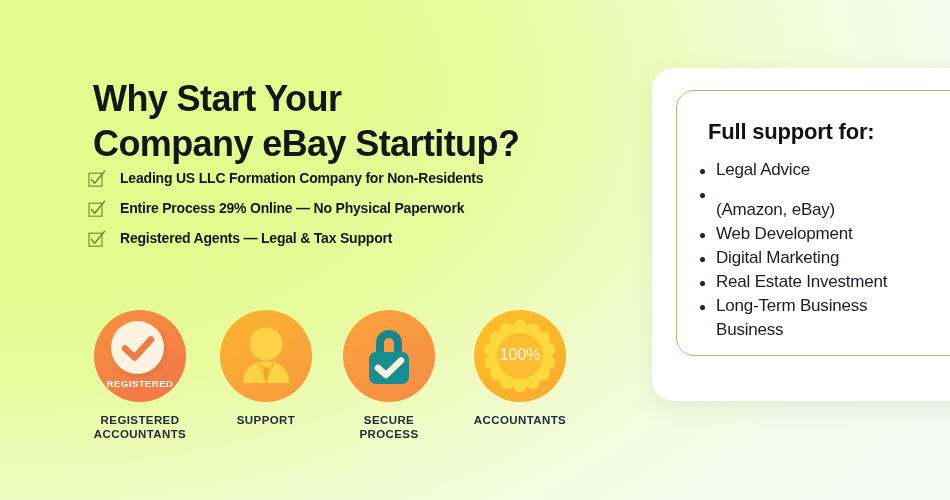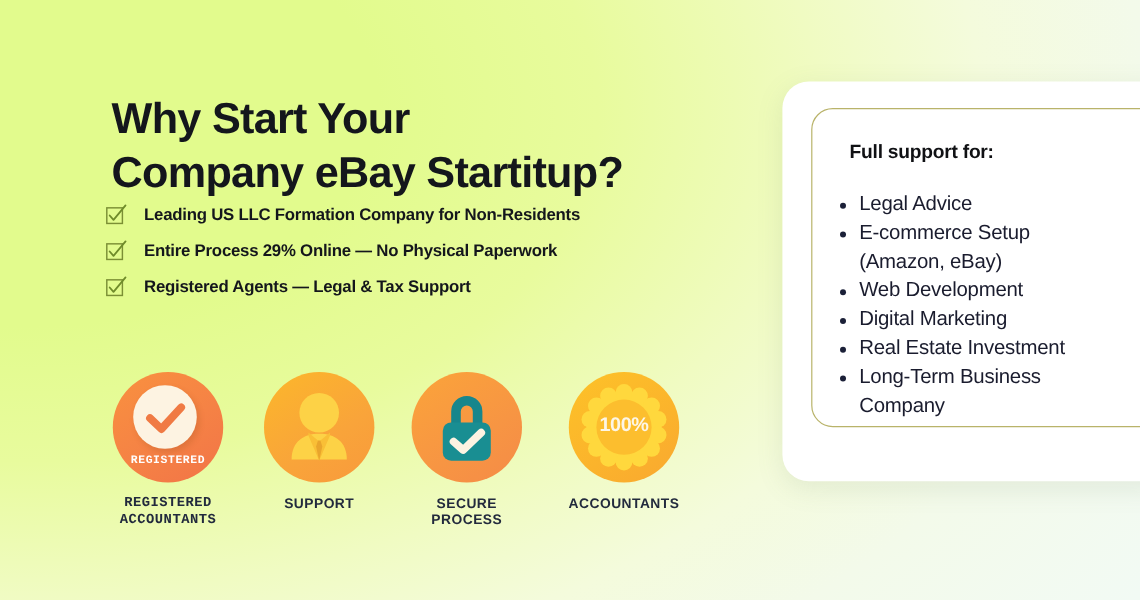--- a/index.html
+++ b/index.html
@@ -116,21 +116,21 @@
     letter-spacing: 0.5px;
     color: #ffffff;
   }
   .pct-text {
     position: absolute;
     left: 0;
     right: 0;
     top: 35px;
     text-align: center;
     font-size: 16.5px;
-    font-weight: bold;
+    font-weight: normal;
     color: #fdf6e6;
     letter-spacing: -0.3px;
   }
   .badge-svg { position: absolute; left: 0; top: 0; }
 
   
   .support-card {
     position: absolute;
     left: 652px;
     top: 68px;
@@ -147,21 +147,21 @@
     width: 330px;
     height: 266px;
     border: 1.3px solid #b9b36a;
     border-radius: 18px;
     box-sizing: border-box;
   }
   .card-title {
     position: absolute;
     left: 708px;
     top: 119px;
-    font-size: 16px;
+    font-size: 22px;
     font-weight: bold;
     color: #101114;
     letter-spacing: -0.2px;
   }
   .card-list {
     position: absolute;
     left: 700px;
     top: 158px;
     width: 270px;
   }
@@ -226,21 +226,21 @@
           <path d="M3.4 9.6 L6.6 13.2 L16.6 1.2" fill="none" stroke="#6f8b2a" stroke-width="1.5" stroke-linecap="round" stroke-linejoin="round"></path>
         </svg>
       </span>
       <span class="check-text">Registered Agents — Legal &amp; Tax Support</span>
     </div>
 
   </div>
 
   <div class="badges">
 
-    <div class="badge-cell b1" style="left:10px; top:0;font-family:Liberation Mono, monospace;">
+    <div class="badge-cell b1" style="left:10px; top:0;">
       <div class="badge-circle">
         <div class="inner-disc"></div>
         <svg class="badge-svg" width="92" height="92" viewBox="0 0 92 92">
           <path d="M31 38.5 L40.5 47.5 L57 29.5" fill="none" stroke="#f07a44" stroke-width="6.5" stroke-linecap="round" stroke-linejoin="round"></path>
         </svg>
         <div class="registered-word">REGISTERED</div>
       </div>
       <div class="badge-label">
         <span>REGISTERED</span><br>
         <span>ACCOUNTANTS</span>
@@ -316,21 +316,20 @@
 
   <div class="card-title">Full support for:</div>
 
   <div class="card-list">
     <div class="card-li">
       <span class="card-dot"></span>
       <span class="card-li-text">Legal Advice</span>
     </div>
     <div class="card-li">
       <span class="card-dot"></span>
-      <span class="card-li-text">E-commerce Setup</span>
     </div>
     <div class="card-li nodot">
       <span class="card-dot"></span>
       <span class="card-li-text">(Amazon, eBay)</span>
     </div>
     <div class="card-li">
       <span class="card-dot"></span>
       <span class="card-li-text">Web Development</span>
     </div>
     <div class="card-li">
@@ -340,17 +339,17 @@
     <div class="card-li">
       <span class="card-dot"></span>
       <span class="card-li-text">Real Estate Investment</span>
     </div>
     <div class="card-li">
       <span class="card-dot"></span>
       <span class="card-li-text">Long-Term Business</span>
     </div>
     <div class="card-li nodot">
       <span class="card-dot"></span>
-      <span class="card-li-text">Company</span>
+      <span class="card-li-text">Business</span>
     </div>
   </div>
 
 </div>
 
 </body></html>

